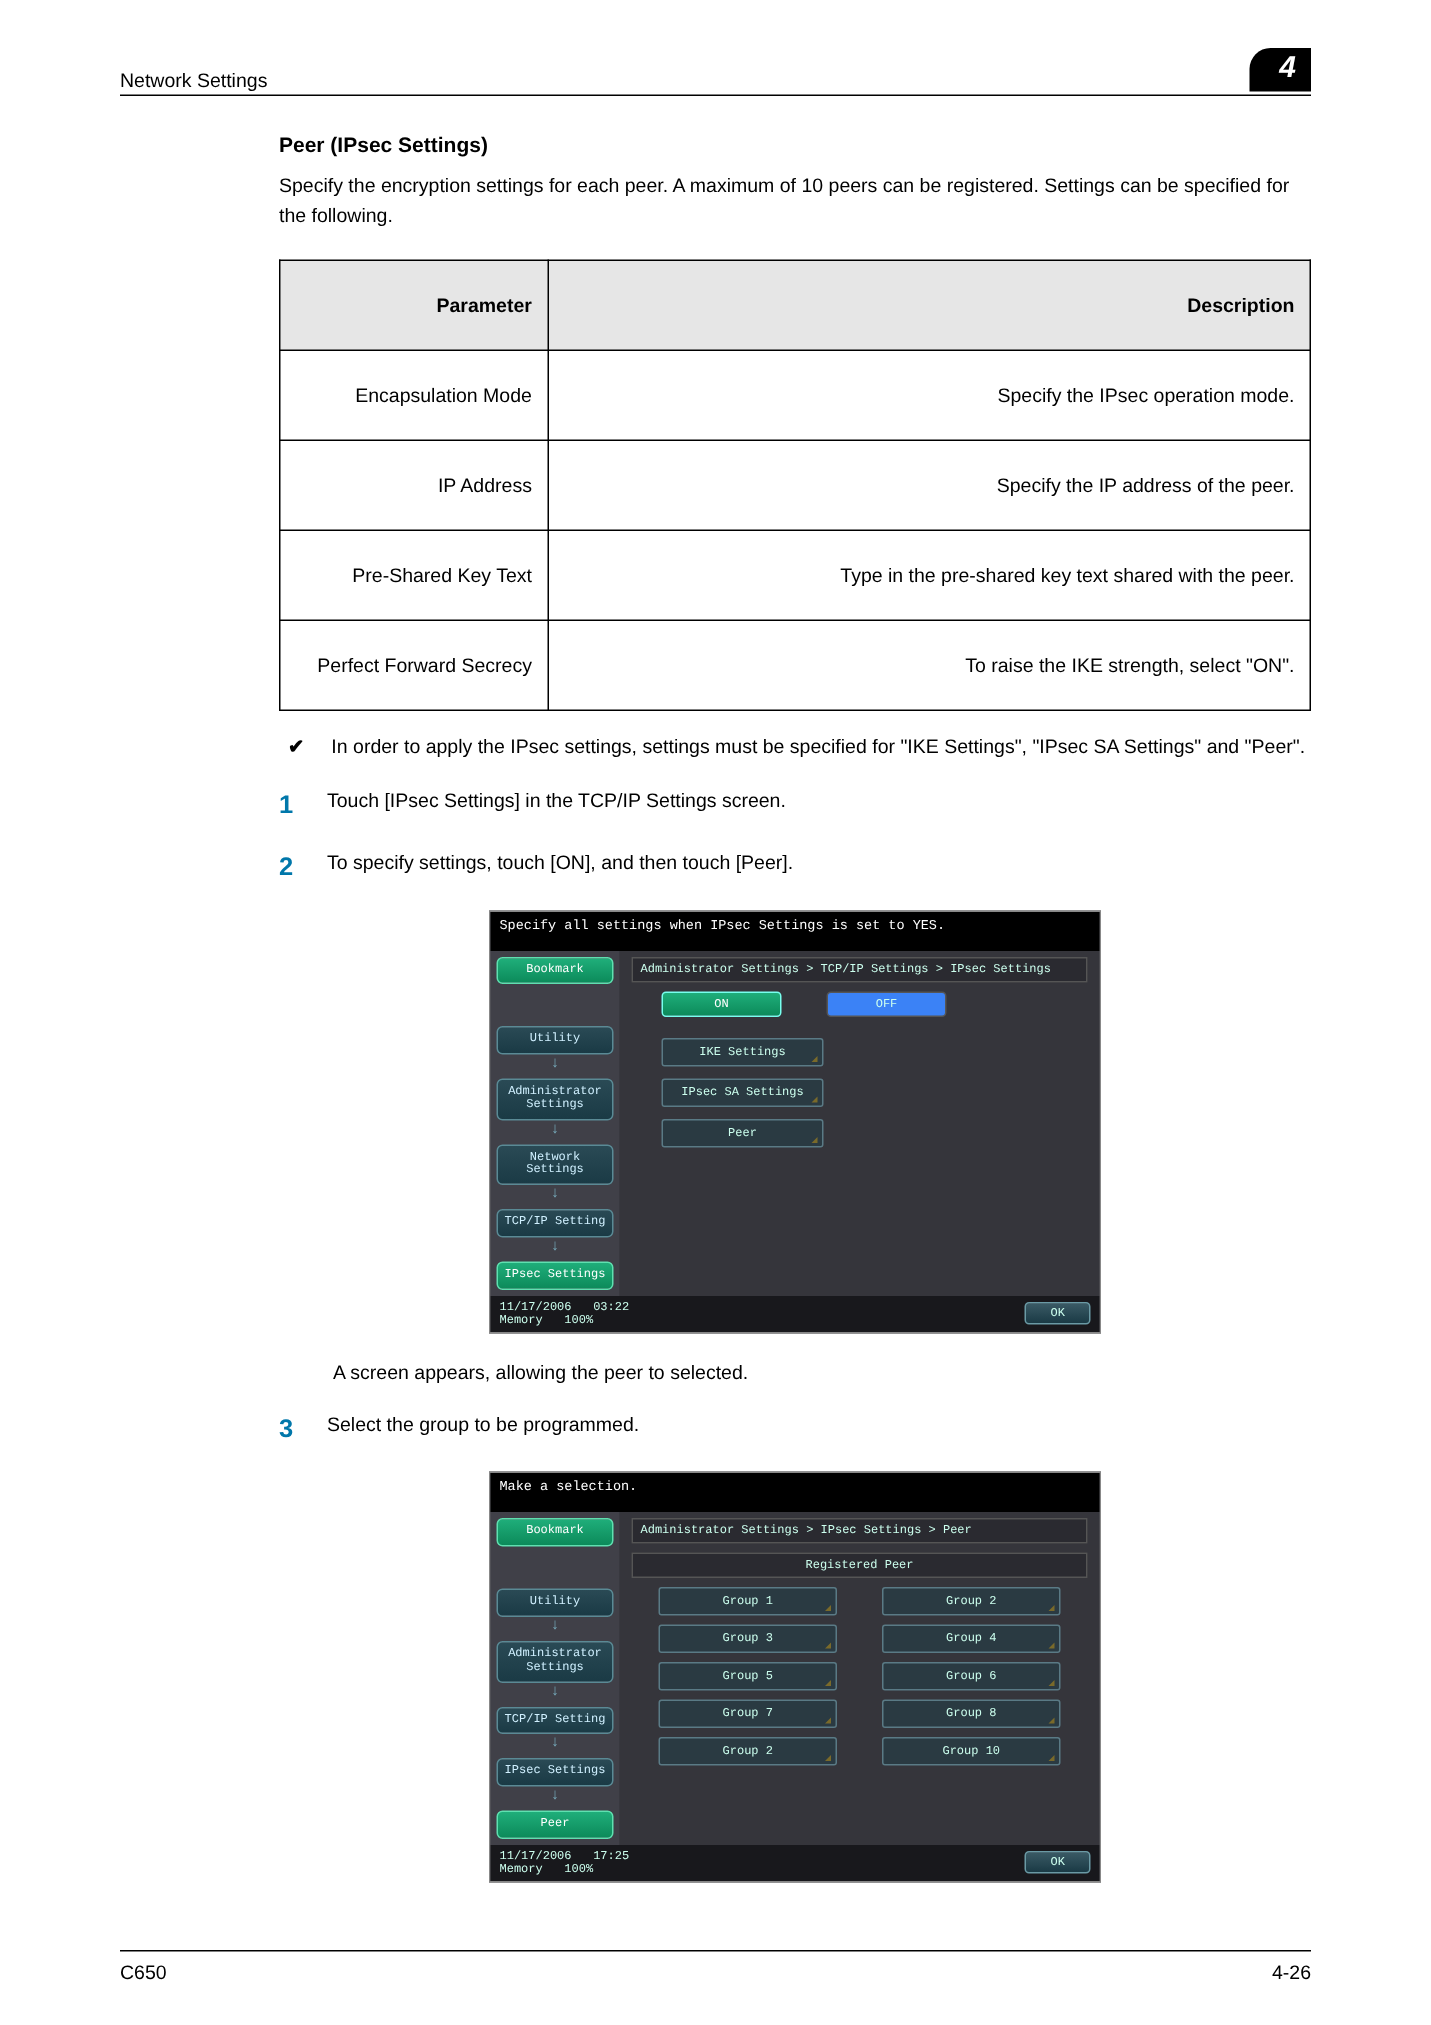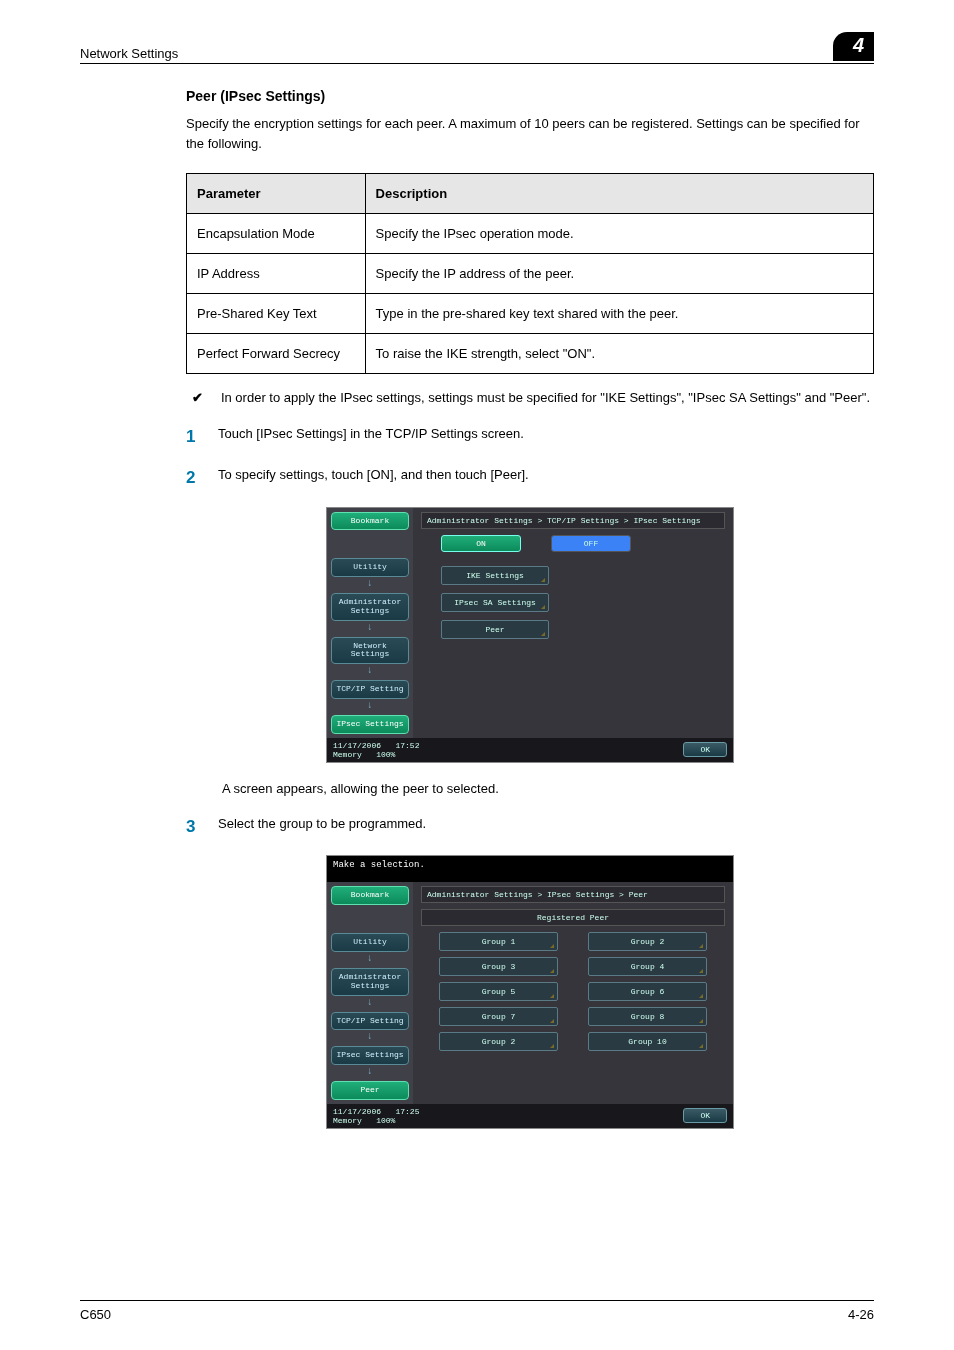--- a/index.html
+++ b/index.html
@@ -46,22 +46,22 @@
   }
 
   table.param {
     border-collapse: collapse;
     width: 100%;
     margin-bottom: 14px;
     font-size: 13px;
   }
   table.param th, table.param td {
     border: 1px solid #000;
-    padding: 12px 10px;
-    text-align: left;
+    padding: 22px 10px;
+    text-align: right;
   }
   table.param th {
     background: #e6e6e6;
     font-weight: bold;
   }
   table.param th:first-child { width: 26%; }
 
   .check-note {
     display: flex;
     gap: 18px;
@@ -287,20 +287,21 @@
       <span class="num">1</span>
       <div class="step-body">Touch [IPsec Settings] in the TCP/IP Settings screen.</div>
     </div>
 
     <div class="step">
       <span class="num">2</span>
       <div class="step-body">To specify settings, touch [ON], and then touch [Peer].</div>
     </div>
 
     <div class="shot">
+      <div class="top-msg">Specify all settings when IPsec Settings is set to YES.</div>
       <div class="shot-row">
         <div class="sidebar">
           <div class="side-btn green">Bookmark</div>
           <div style="height:24px"></div>
           <div class="side-btn">Utility</div>
           <div class="side-arrow">↓</div>
           <div class="side-btn" style="white-space:pre-line">Administrator
 Settings</div>
           <div class="side-arrow">↓</div>
           <div class="side-btn" style="white-space:pre-line">Network
@@ -318,21 +319,21 @@
           </div>
           <div class="menu-btn">IKE Settings</div>
           <div class="menu-btn">IPsec SA Settings</div>
           <div class="menu-btn">Peer</div>
           <div style="height:28px"></div>
         </div>
       </div>
       <div class="footer-bar">
         <span>
           <span>11/17/2006</span>&nbsp;&nbsp;
-          <span>17:52</span><br>
+          <span>03:22</span><br>
           <span>Memory</span>&nbsp;&nbsp;
           <span>100%</span>
         </span>
         <span class="ok-btn">OK</span>
       </div>
     </div>
 
     <div class="result-text">A screen appears, allowing the peer to selected.</div>
 
     <div class="step">

